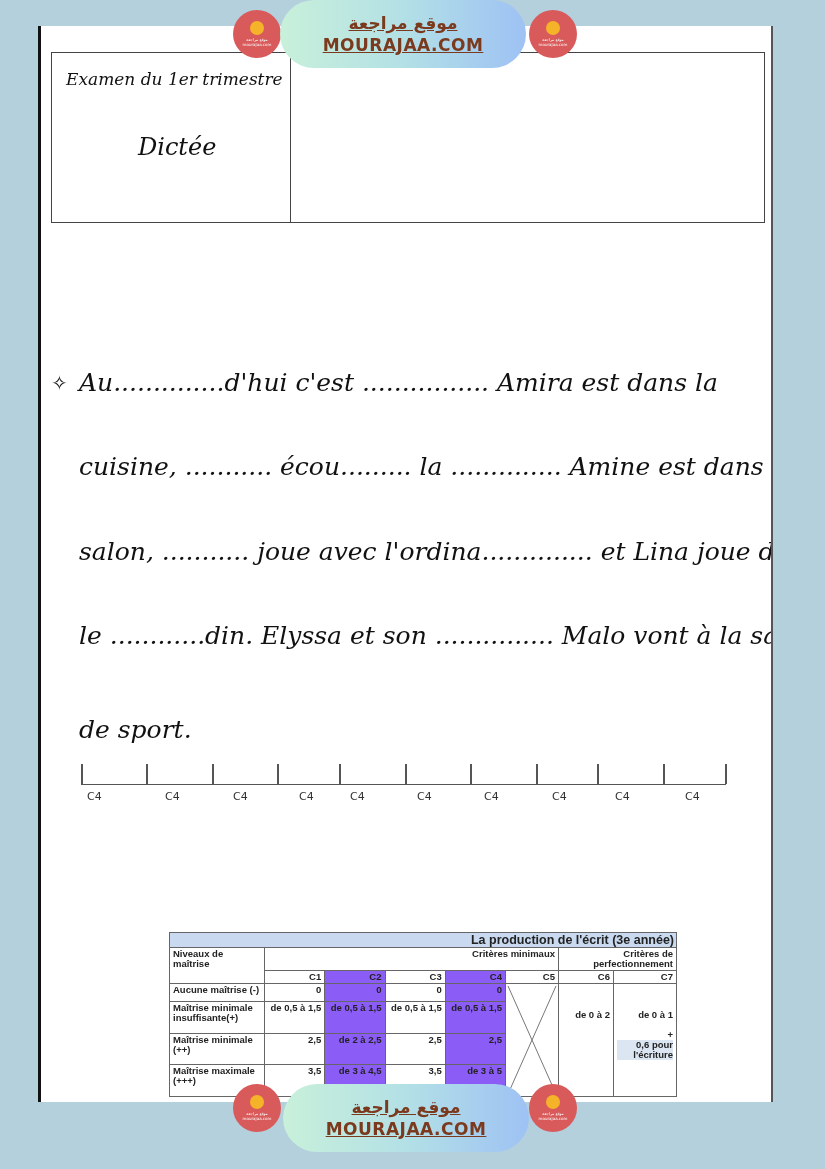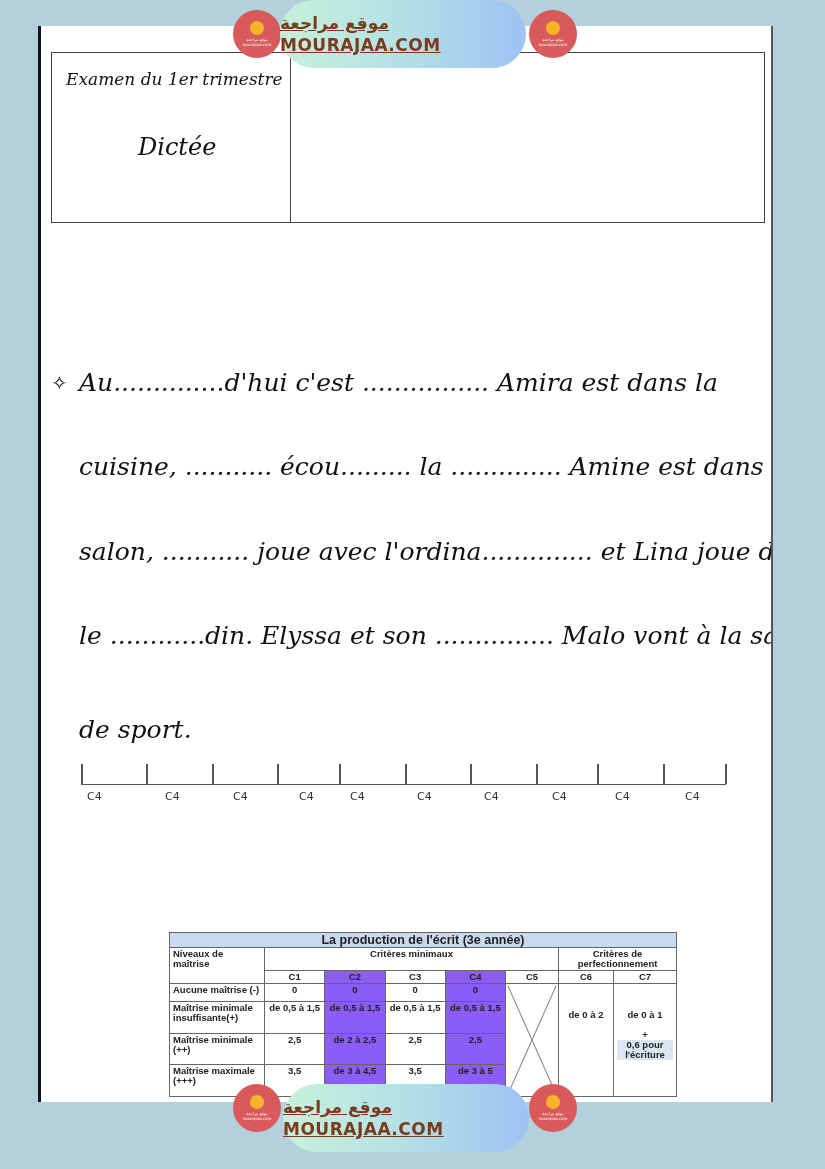--- a/index.html
+++ b/index.html
@@ -30,29 +30,29 @@
   .diamond { width:12px; height:12px; background:#111; transform:rotate(45deg); display:inline-block; }
   .dline { position:absolute; left:38px; font-size:25px; font-style:italic; white-space:nowrap; color:#111; }
   .dline .first { position:absolute; left:-28px; top:3px; font-size:20px; font-style:normal; }
   .ruler { position:absolute; left:40px; top:738px; width:645px; height:20px; border-bottom:1.5px solid #555; }
   .tick { position:absolute; top:0; width:1.5px; height:20px; background:#555; }
   .clabel { position:absolute; top:764px; font-family:"DejaVu Sans", sans-serif; font-size:11px; color:#333; }
   .grid {
     position:absolute; left:128px; top:906px; width:508px; border-collapse:collapse;
     font-family:"Liberation Sans", sans-serif; font-size:9.5px; font-weight:bold; color:#222;
   }
-  .grid td { border:1px solid #666; padding:1px 3px; text-align:center; vertical-align:top; line-height:10px; }
+  .grid td { border:1px solid #666; padding:1px 3px; text-align:right; vertical-align:top; line-height:10px; }
   .grid .title { background:#c9d9ef; font-size:12.5px; padding:2px; }
   .grid .lvl { text-align:left; width:88px; }
   .grid .blue { background:#8b5cf6; }
   .grid .cross { position:relative; padding:0; }
   .brand {
     position:absolute; width:246px; height:68px; border-radius:34px;
     background:linear-gradient(90deg,#c8f0da 0%,#b3e0e6 50%,#9ec2f4 100%);
-    display:flex; flex-direction:column; align-items:flex-start; justify-content:center;
+    display:flex; flex-direction:column; align-items:center; justify-content:center;
     color:#7b3a1e; font-family:"DejaVu Sans", sans-serif; font-weight:bold;
   }
   .brand .ar { font-size:17px; text-decoration:underline; line-height:22px; }
   .brand .en { font-size:17px; text-decoration:underline; letter-spacing:0.5px; line-height:22px; }
   .badge {
     position:absolute; width:48px; height:48px; border-radius:50%; background:#d85a5a;
     display:flex; flex-direction:column; align-items:center; justify-content:center;
   }
   .badge .dot { width:14px; height:14px; border-radius:50%; background:#f5b32a; }
   .badge .tiny { font-family:"DejaVu Sans", sans-serif; font-size:4px; color:#fff; margin-top:2px; line-height:5px; text-align:center; }

